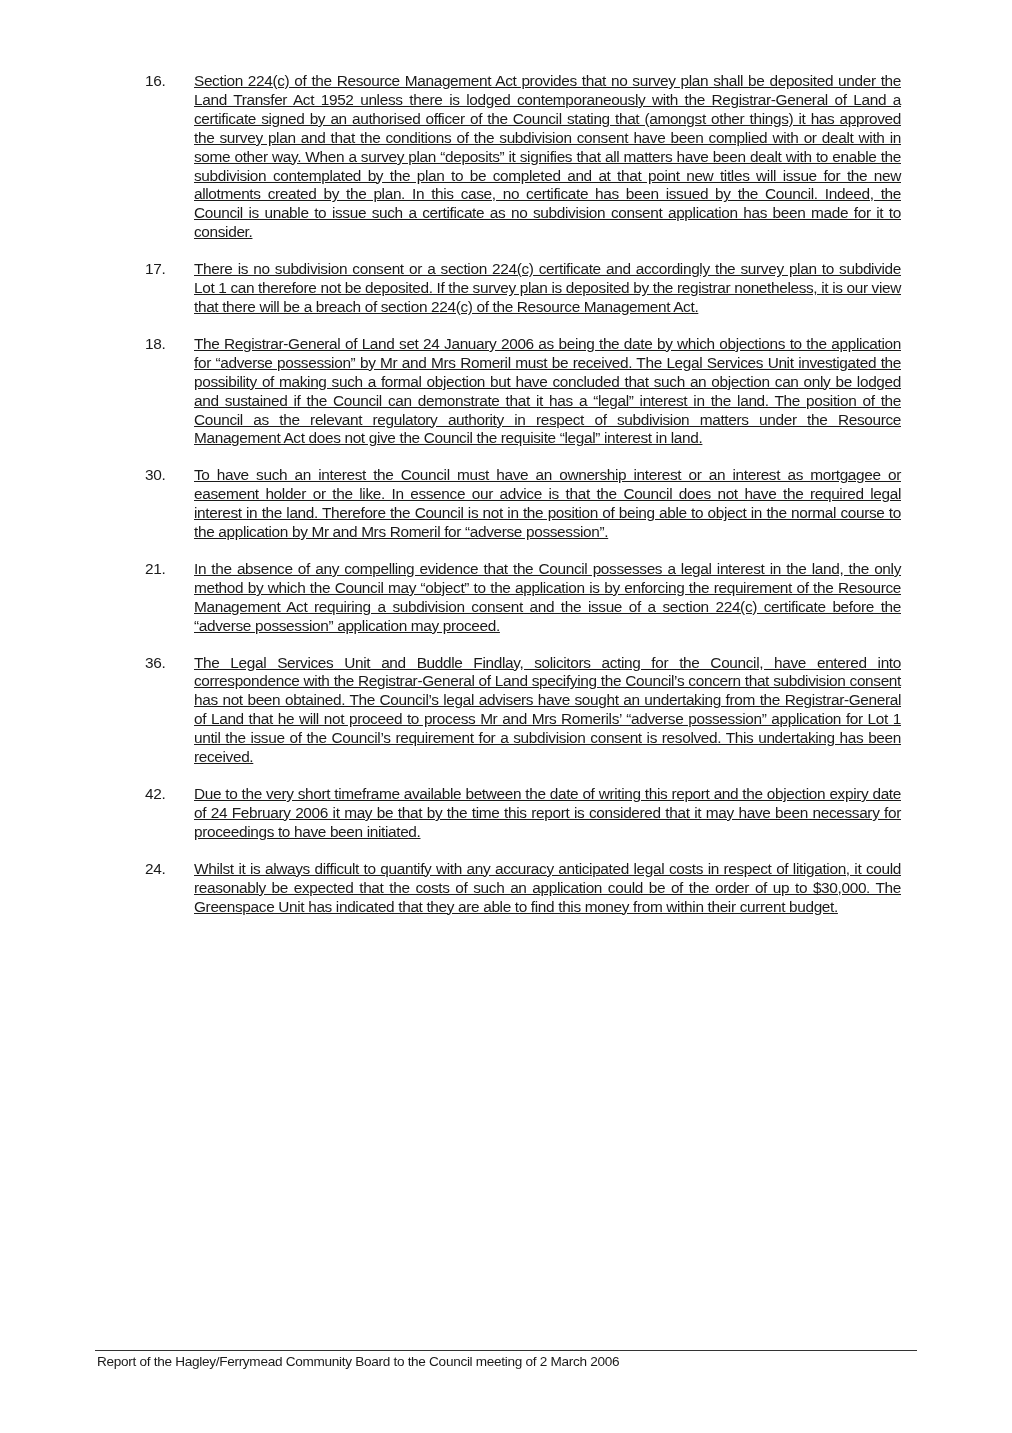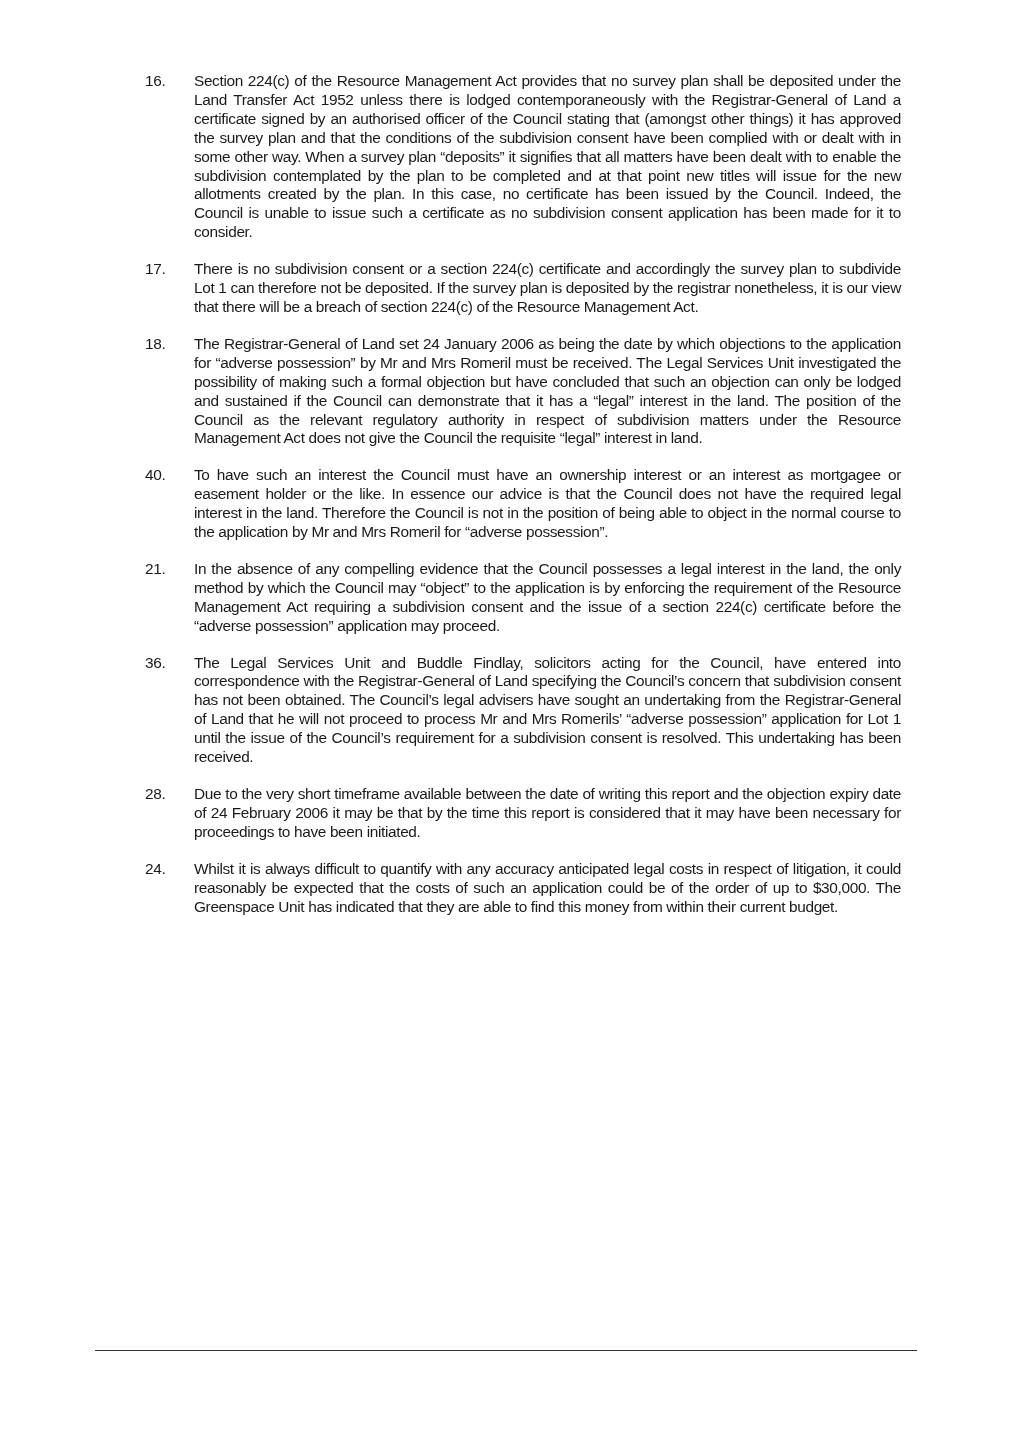--- a/index.html
+++ b/index.html
@@ -40,20 +40,21 @@
       letter-spacing: -0.35px;
     }
     .para-num {
       flex: 0 0 49px;
       width: 49px;
     }
     .para-text {
       flex: 1 1 auto;
       text-align: justify;
       text-justify: inter-word;
+      text-decoration: underline;
     }
     .footer-rule {
       position: absolute;
       left: 95px;
       top: 1350px;
       width: 822px;
       height: 0;
       border-top: 1px solid #333333;
     }
     .footer-text {
@@ -78,35 +79,36 @@
     </li>
     <li class="para">
       <span class="para-num">17.</span>
       <span class="para-text">There is no subdivision consent or a section 224(c) certificate and accordingly the survey plan to subdivide Lot 1 can therefore not be deposited.  If the survey plan is deposited by the registrar nonetheless, it is our view that there will be a breach of section 224(c) of the Resource Management Act.</span>
     </li>
     <li class="para">
       <span class="para-num">18.</span>
       <span class="para-text">The Registrar-General of Land set 24 January 2006 as being the date by which objections to the application for “adverse possession” by Mr and Mrs Romeril must be received.  The Legal Services Unit investigated the possibility of making such a formal objection but have concluded that such an objection can only be lodged and sustained if the Council can demonstrate that it has a “legal” interest in the land.  The position of the Council as the relevant regulatory authority in respect of subdivision matters under the Resource Management Act does not give the Council the requisite “legal” interest in land.</span>
     </li>
     <li class="para">
-      <span class="para-num">40.</span>
+      <span class="para-num">30.</span>
       <span class="para-text">To have such an interest the Council must have an ownership interest or an interest as mortgagee or easement holder or the like.  In essence our advice is that the Council does not have the required legal interest in the land.  Therefore the Council is not in the position of being able to object in the normal course to the application by Mr and Mrs Romeril for “adverse possession”.</span>
     </li>
     <li class="para">
       <span class="para-num">21.</span>
       <span class="para-text">In the absence of any compelling evidence that the Council possesses a legal interest in the land, the only method by which the Council may “object” to the application is by enforcing the requirement of the Resource Management Act requiring a subdivision consent and the issue of a section 224(c) certificate before the “adverse possession” application may proceed.</span>
     </li>
     <li class="para">
       <span class="para-num">36.</span>
       <span class="para-text">The Legal Services Unit and Buddle Findlay, solicitors acting for the Council, have entered into correspondence with the Registrar-General of Land specifying the Council’s concern that subdivision consent has not been obtained.  The Council’s legal advisers have sought an undertaking from the Registrar-General of Land that he will not proceed to process Mr and Mrs Romerils’ “adverse possession” application for Lot 1 until the issue of the Council’s requirement for a subdivision consent is resolved.  This undertaking has been received.</span>
     </li>
     <li class="para">
-      <span class="para-num">28.</span>
+      <span class="para-num">42.</span>
       <span class="para-text">Due to the very short timeframe available between the date of writing this report and the objection expiry date of 24 February 2006 it may be that by the time this report is considered that it may have been necessary for proceedings to have been initiated.</span>
     </li>
     <li class="para">
       <span class="para-num">24.</span>
       <span class="para-text">Whilst it is always difficult to quantify with any accuracy anticipated legal costs in respect of litigation, it could reasonably be expected that the costs of such an application could be of the order of up to $30,000.  The Greenspace Unit has indicated that they are able to find this money from within their current budget.</span>
     </li>
   </ol>
 
   <div class="footer-rule"></div>
+  <div class="footer-text">Report of the Hagley/Ferrymead Community Board to the Council meeting of 2 March 2006</div>
 </div>
 
 </body></html>

